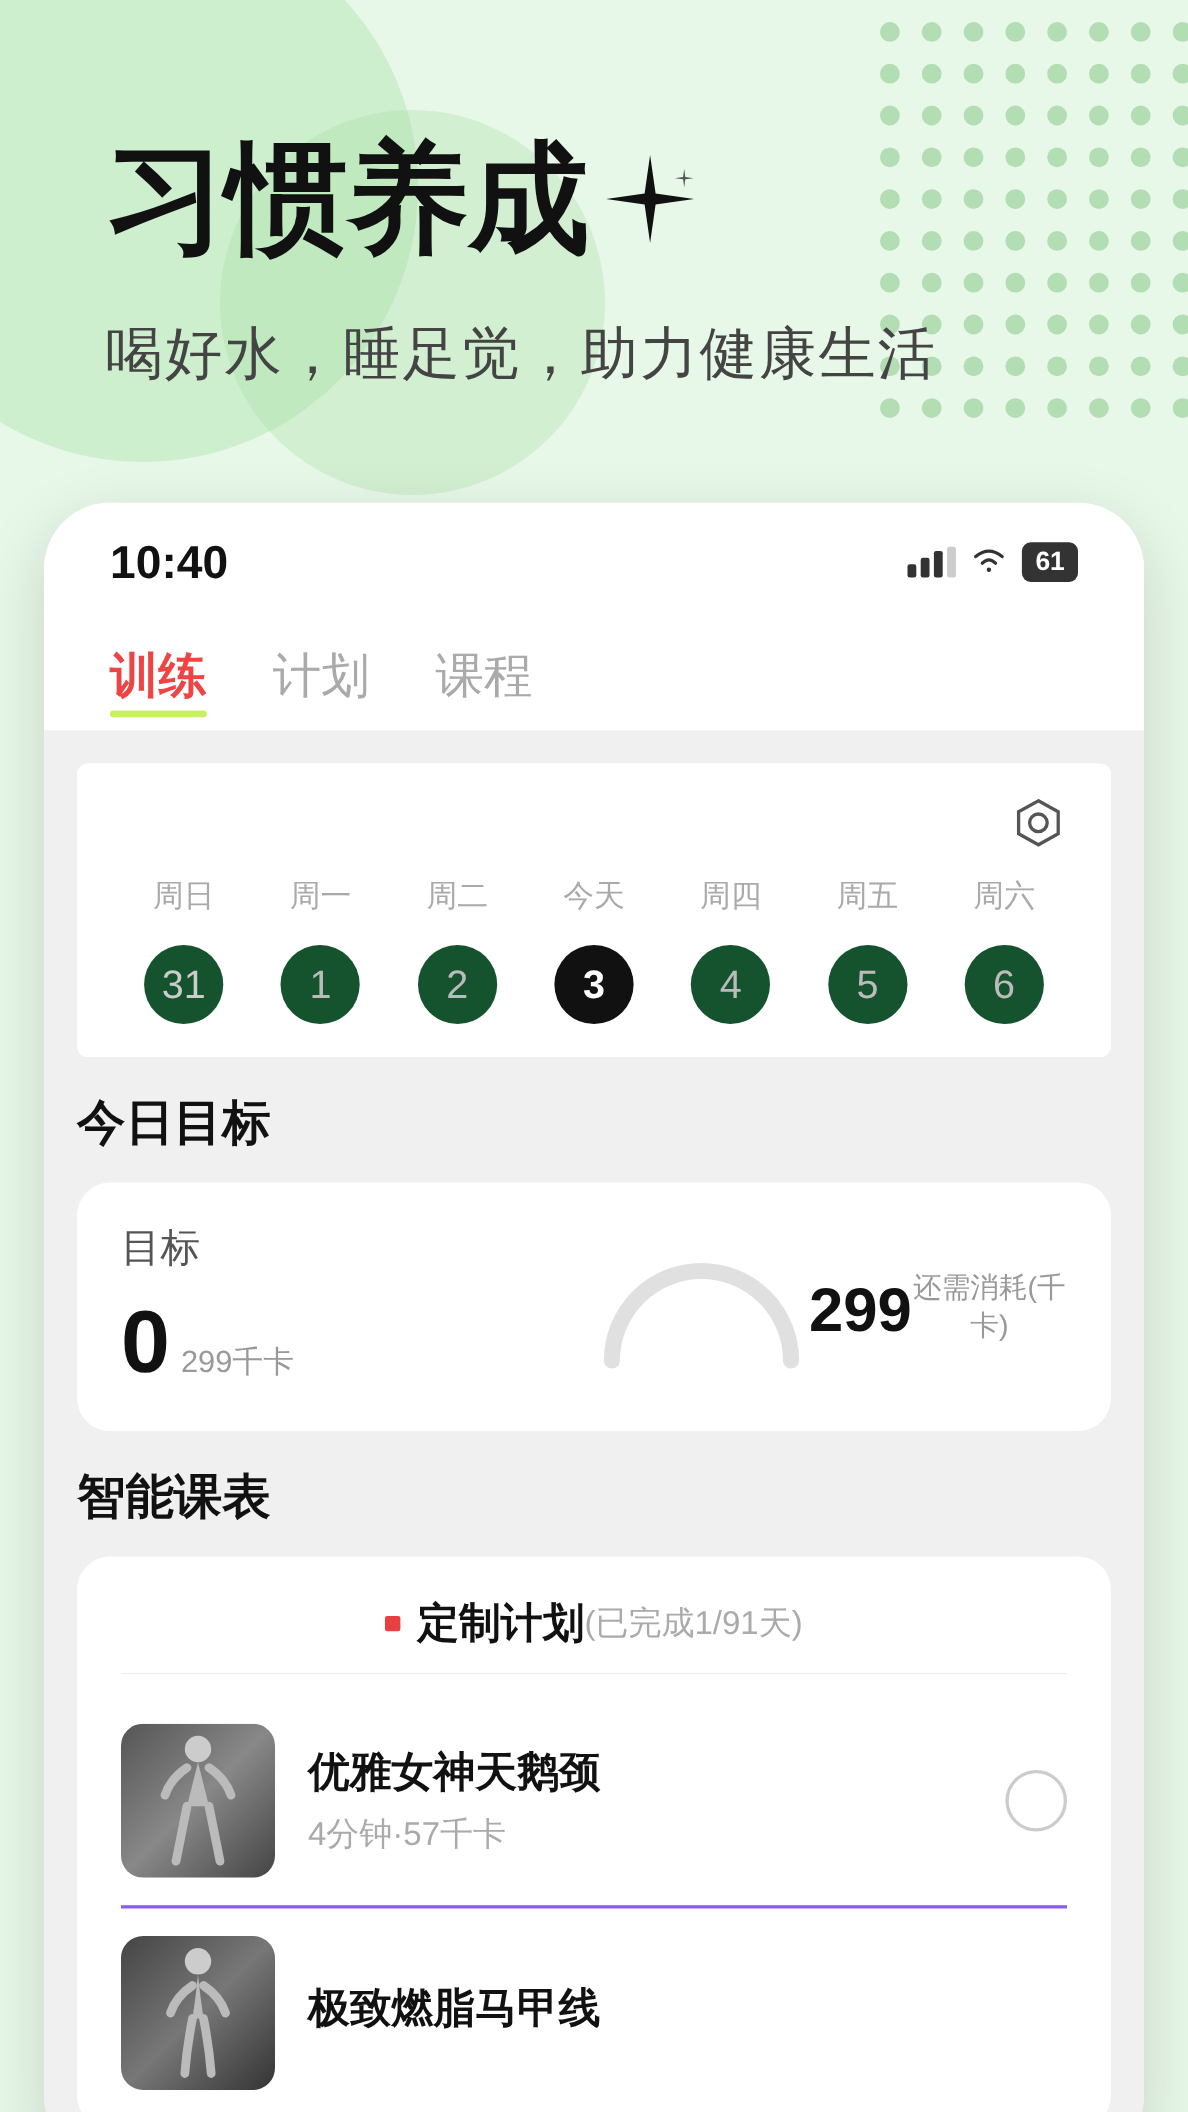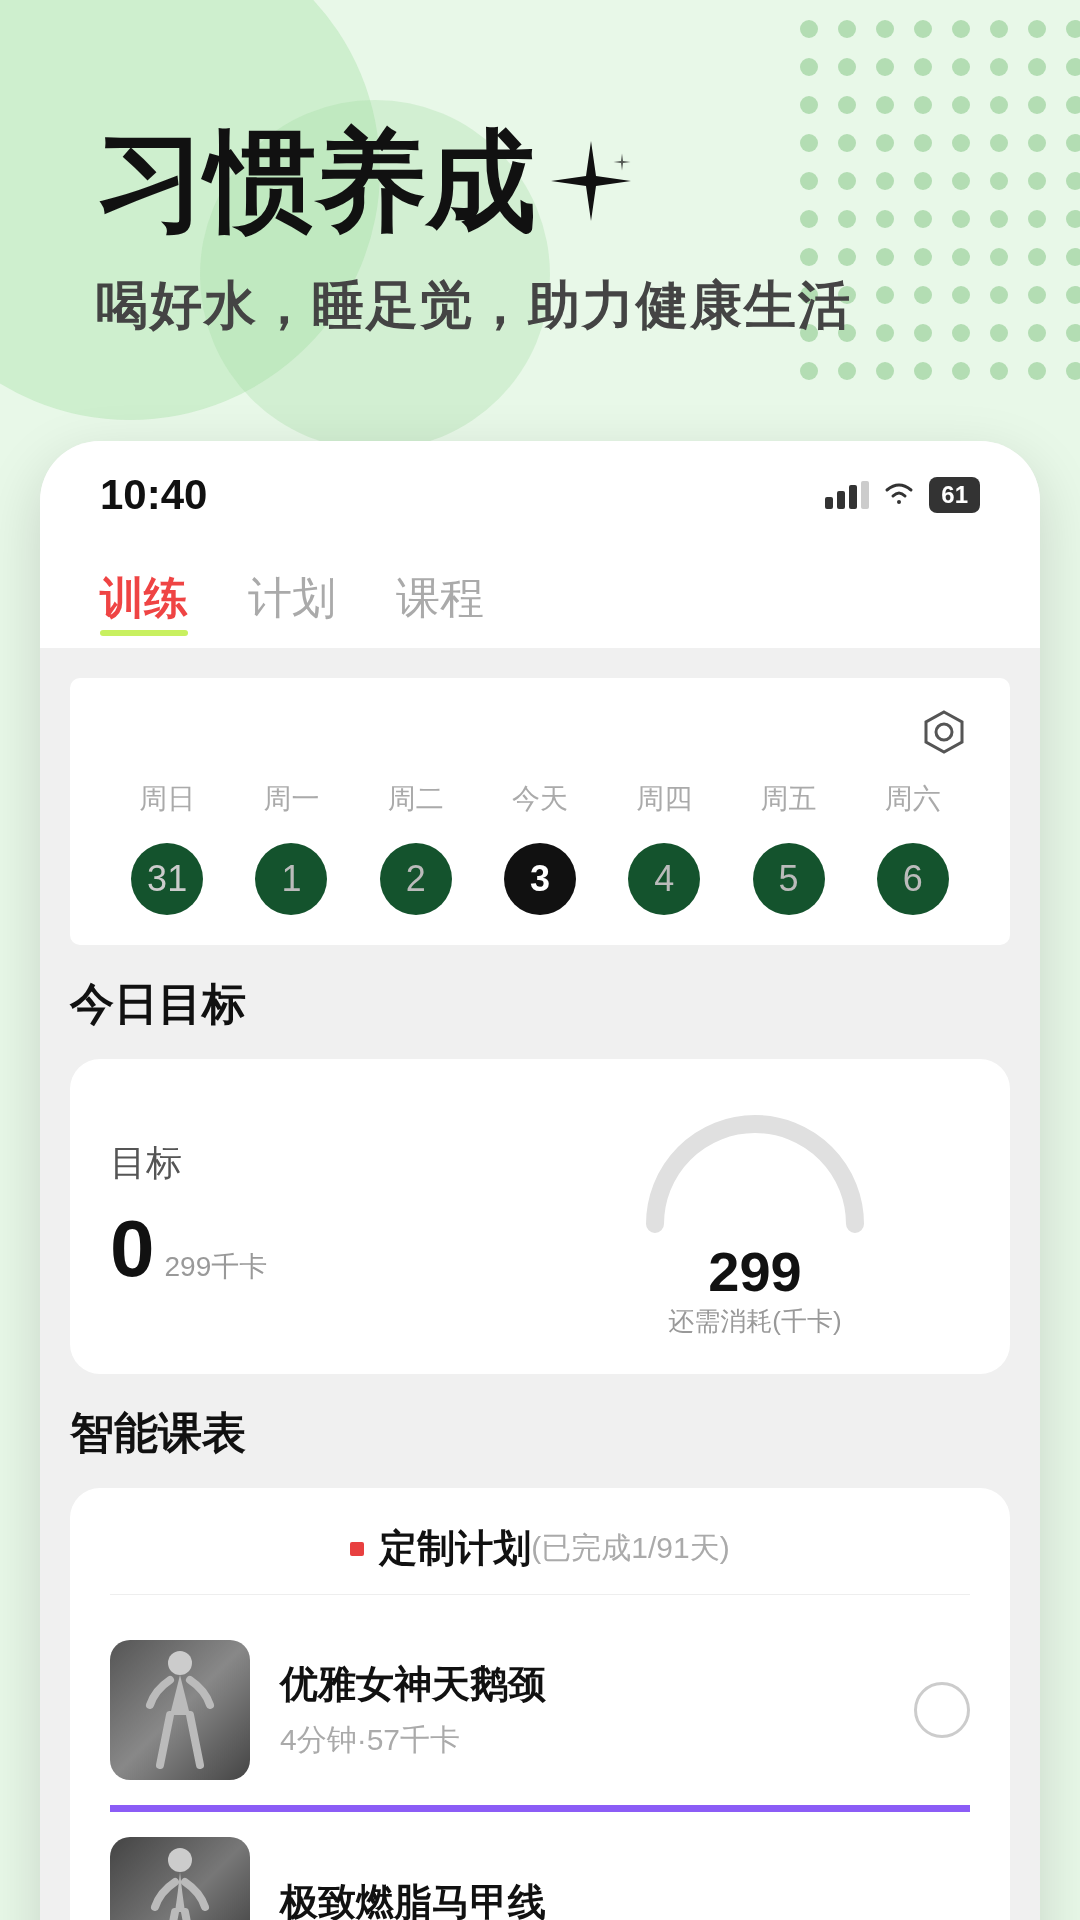--- a/index.html
+++ b/index.html
@@ -92,22 +92,22 @@
     .sparkle-icon {
       font-size: 80px;
       color: #111;
       display: inline-flex;
       align-items: center;
     }
 
     .subtitle {
       font-size: 52px;
       color: #444;
-      margin-top: 30px;
-      font-weight: 700;
+      margin-top: 46px;
+      font-weight: 400;
       letter-spacing: 2px;
     }
 
     
     .phone-mockup {
       position: relative;
       z-index: 2;
       margin: 40px 40px 0 40px;
       background: #f5f5f5;
       border-radius: 60px;
@@ -296,21 +296,21 @@
 
     .goal-unit {
       font-size: 28px;
       color: #999;
       font-weight: 400;
     }
 
     .goal-right {
       flex: 1;
       display: flex;
-      flex-direction: column;
+      flex-direction: row;
       align-items: center;
     }
 
     .semicircle-svg {
       width: 240px;
       height: 140px;
     }
 
     .calories-number {
       font-size: 56px;
@@ -369,21 +369,21 @@
       font-size: 30px;
       color: #aaa;
     }
 
     
     .workout-item {
       display: flex;
       align-items: center;
       gap: 30px;
       padding: 25px 0;
-      border-bottom: 7px solid #8b5cf6;
+      border-bottom: 3px solid #8b5cf6;
     }
 
     .workout-thumb {
       width: 140px;
       height: 140px;
       border-radius: 20px;
       background: #555;
       overflow: hidden;
       flex-shrink: 0;
     }

